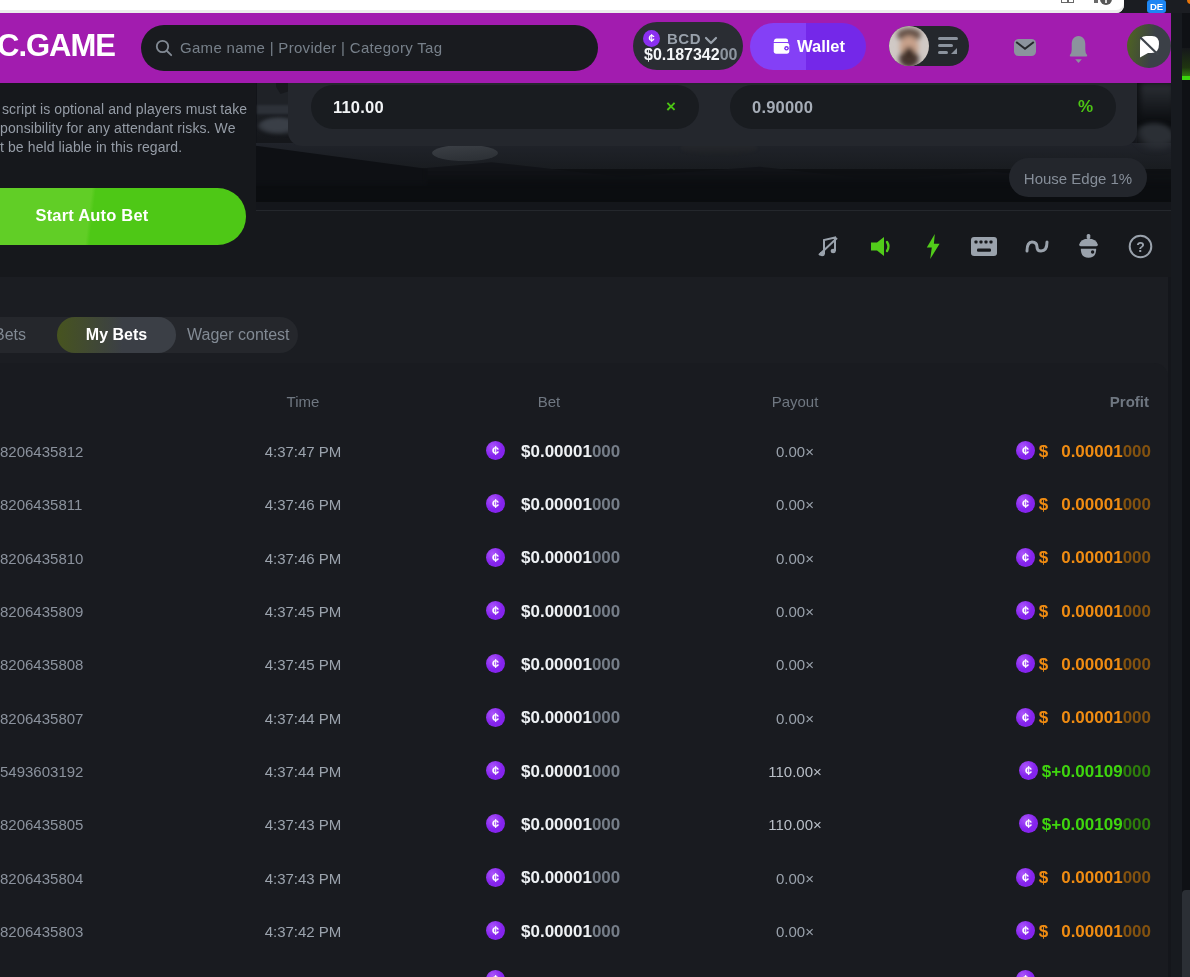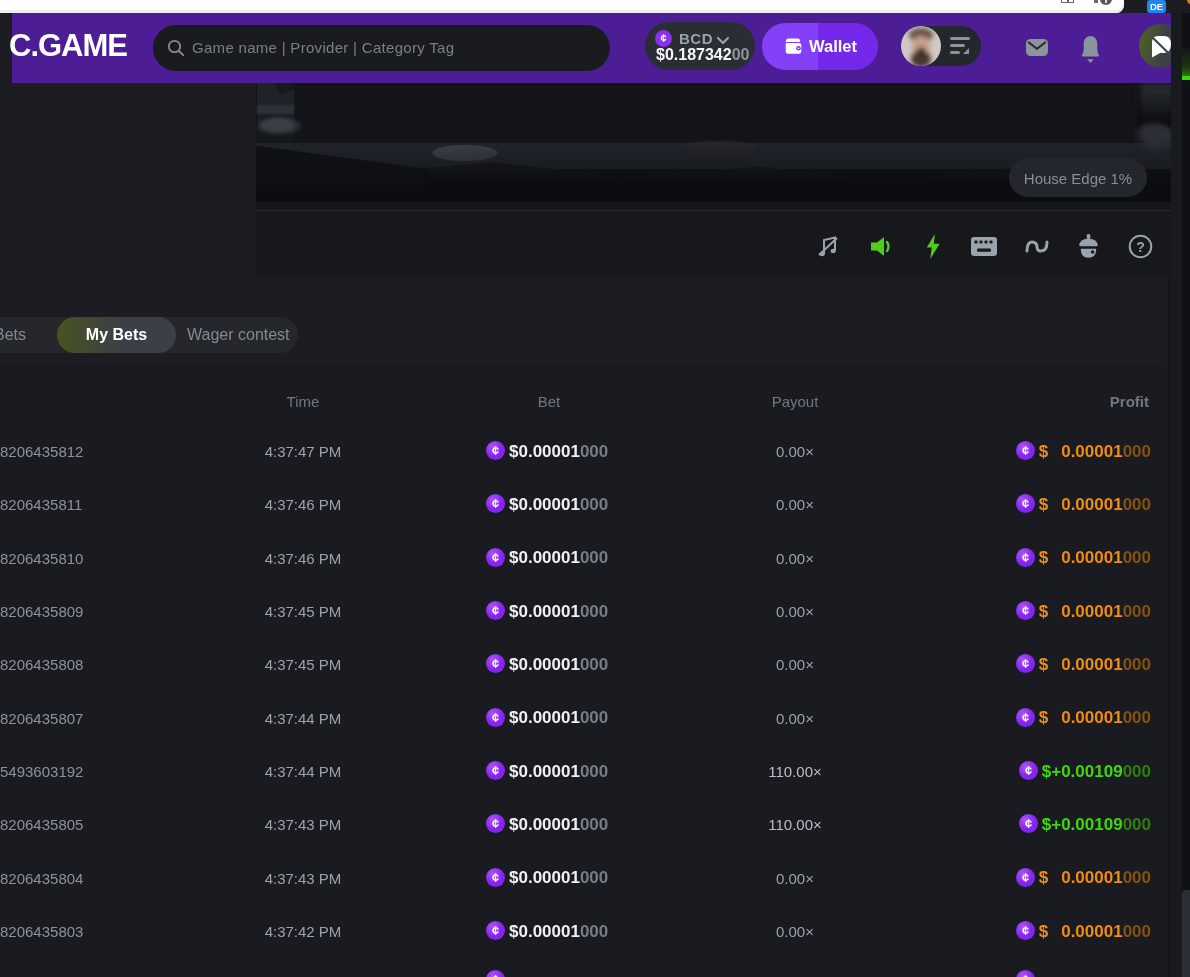--- a/index.html
+++ b/index.html
@@ -10,21 +10,21 @@
 
   
   #topstrip { left:0; top:0; width:1068px; height:13px; background:#0e0f11; }
   #topwhite { left:0; top:0; width:1124px; height:13px; background:#ffffff;
     border-radius:0 0 8px 0; box-shadow:inset 0 -3px 0 #ececec; }
   #de { left:1147px; top:0; width:19px; height:13px; background:#1d86f3; border-radius:3px;
     color:#fff; font-size:9.5px; font-weight:bold; text-align:center; line-height:14px; }
   #orangedot { left:1187px; top:-4px; width:8px; height:8px; border-radius:50%; background:#e8750a; }
 
   
-  #nav { left:12px; top:13px; width:1171px; height:70px; background:#4c1d95; }
+  #nav { left:0; top:13px; width:1171px; height:70px; background:#a21caf; }
   #logo { left:-3px; top:15px; font-size:31px; font-weight:900; color:#fff; letter-spacing:-1px; }
   #search { left:141px; top:12px; width:457px; height:46px; border-radius:23px; background:#191b1f; }
   #searchtxt { left:39px; top:14px; font-size:15px; color:#77808a; letter-spacing:.3px; }
   #curr { left:633px; top:9px; width:110px; height:48px; border-radius:24px; background:#2a2d33; }
   #bcd { left:34px; top:8px; font-size:15px; font-weight:bold; color:#99a1ab; letter-spacing:.5px;}
   #usd { left:11px; top:24px; font-size:16px; font-weight:bold; color:#f4f6f8; }
   #usd span { color:#8d959f; }
   #wallet { left:750px; top:10px; width:116px; height:47px; border-radius:24px;
     background:linear-gradient(90deg,#8440f6 0 56px,#7428e9 56px); }
   #wallet .wtxt { left:47px; top:14px; font-size:16.5px; font-weight:bold; color:#fff; }
@@ -69,21 +69,21 @@
     border-radius:14px 14px 0 0; }
   .hdr { position:absolute; top:30px; font-size:15px; color:#6f7781; }
   .row { position:absolute; width:100%; height:0; }
   .id { position:absolute; left:20px; top:-9px; font-size:15px; color:#8b929d; }
   .time { position:absolute; left:253px; top:-9px; width:140px; text-align:center; font-size:15px; color:#9ba3ad; }
   .bet { position:absolute; left:506px; top:-11px; }
   .pay { position:absolute; left:745px; top:-9px; width:140px; text-align:center; font-size:15px; color:#99a1ab; }
   .pay.win { color:#b9bfc7; }
   .profit { position:absolute; right:17px; top:-11px; }
   .coin { display:inline-block; vertical-align:-3.5px; }
-  .bamt { font-size:17px; font-weight:bold; color:#eef1f4; margin-left:4px; }
+  .bamt { font-size:17px; font-weight:bold; color:#eef1f4; margin-left:16px; }
   .bamt i, .pamt i { font-style:normal; }
   .bamt i { color:#757d88; }
   .pamt { font-size:17px; font-weight:bold; margin-left:4px; }
   .pamt.loss { color:#f08c12; } .pamt.loss i { color:#83520f; }
   .pamt.win { color:#3fd60e; } .pamt.win i { color:#2e7e0b; }
   .sp { display:inline-block; width:13px; }
 </style>
 </head>
 <body>
 <div id="stage">
@@ -170,20 +170,28 @@
   <div class="abs" style="left:1168px;top:277px;width:3px;height:700px;background:#14161b;"></div>
   <div class="abs" id="rightstrip">
     <div class="abs" style="left:0;top:0;width:11px;height:964px;background:#171a1f;"></div>
     <div class="abs" style="left:11px;top:0;width:8px;height:964px;background:#0f1115;"></div>
     <div class="abs" id="greenglow"></div>
     <div class="abs" id="greenbar"></div>
     <div class="abs" style="left:11px;top:877px;width:8px;height:87px;background:#2b2f35;border-radius:4px 0 0 0;"></div>
   </div>
 
   <div class="abs" id="panel">
+    <div class="abs" id="leftcol">
+      <div class="abs script" style="left:2px;top:18px;">script is optional and players must take</div>
+      <div class="abs script" style="left:0px;top:37px;">ponsibility for any attendant risks. We</div>
+      <div class="abs script" style="left:0px;top:56px;">t be held liable in this regard.</div>
+      <div class="abs" id="startbtn">
+          <span>Start Auto Bet</span>
+        </div>
+    </div>
     <div class="abs" id="gamecol">
 
       <div class="abs" style="left:0;top:0;width:915px;height:63px;background:#121419;"></div>
       <div class="abs" style="left:1px;top:0;width:37px;height:62px;background:linear-gradient(#1f2227 0 21px, #15171b 56px);"></div>
       <div class="abs" style="left:1px;top:22px;width:37px;height:9px;background:#2d3138;filter:blur(1px);"></div>
       <div class="abs" style="left:2px;top:34px;width:44px;height:18px;border-radius:50%;
         background:radial-gradient(ellipse at 45% 45%, #3a3f47 0 40%, rgba(58,63,71,0) 80%);filter:blur(1.5px);"></div>
       <div class="abs" style="left:20px;top:0;width:18px;height:11px;background:#17191d;
         clip-path:polygon(0 0,100% 0,100% 60%,25% 100%,0 35%);"></div>
       <div class="abs" style="left:881px;top:0;width:34px;height:63px;background:#0c0e11;"></div>
@@ -197,20 +205,30 @@
         clip-path:polygon(0 8%, 100% 62%, 100% 100%, 0 100%); filter:blur(3px);"></div>
       <div class="abs" style="left:176px;top:62px;width:66px;height:16px;border-radius:50%;
         background:linear-gradient(175deg,#3c4046,#2a2e33); filter:blur(0.5px);"></div>
       <div class="abs" style="left:424px;top:58px;width:78px;height:14px;border-radius:50%;
         background:linear-gradient(#27292e,#1e2125); filter:blur(1px);"></div>
       <div class="abs" style="left:878px;top:40px;width:40px;height:28px;border-radius:50% 50% 40% 40%;
         background:radial-gradient(ellipse at 60% 30%, #2b2f35 0 45%, rgba(43,47,53,0) 80%); filter:blur(2px);"></div>
       <div class="abs" style="left:884px;top:0px;width:34px;height:45px;
         background:linear-gradient(#2c3036, rgba(32,35,40,0) 85%); filter:blur(3px);"></div>
 
+      <div class="abs" id="bar">
+        <div class="inp" style="left:23px;width:388px;">
+          <div class="val">110.00</div>
+            <div class="sym">×</div>
+        </div>
+        <div class="inp" style="left:442px;width:386px;">
+          <div class="val" style="color:#a6adb7">0.90000</div>
+            <div class="sym">%</div>
+        </div>
+      </div>
       <div class="abs" id="housepill">
           <span>House Edge 1%</span>
         </div>
     </div>
     <div class="abs" id="iconrow">
 
       <svg class="abs" style="left:560px;top:23px" width="26" height="26" viewBox="0 0 26 26">
         <path d="M8 20 L8 6 L19 3.5 L19 17" fill="none" stroke="#9aa2ac" stroke-width="2"></path>
         <ellipse cx="6.2" cy="20" rx="2.6" ry="2.2" fill="#9aa2ac"></ellipse>
         <ellipse cx="17.2" cy="17" rx="2.6" ry="2.2" fill="#9aa2ac"></ellipse>

